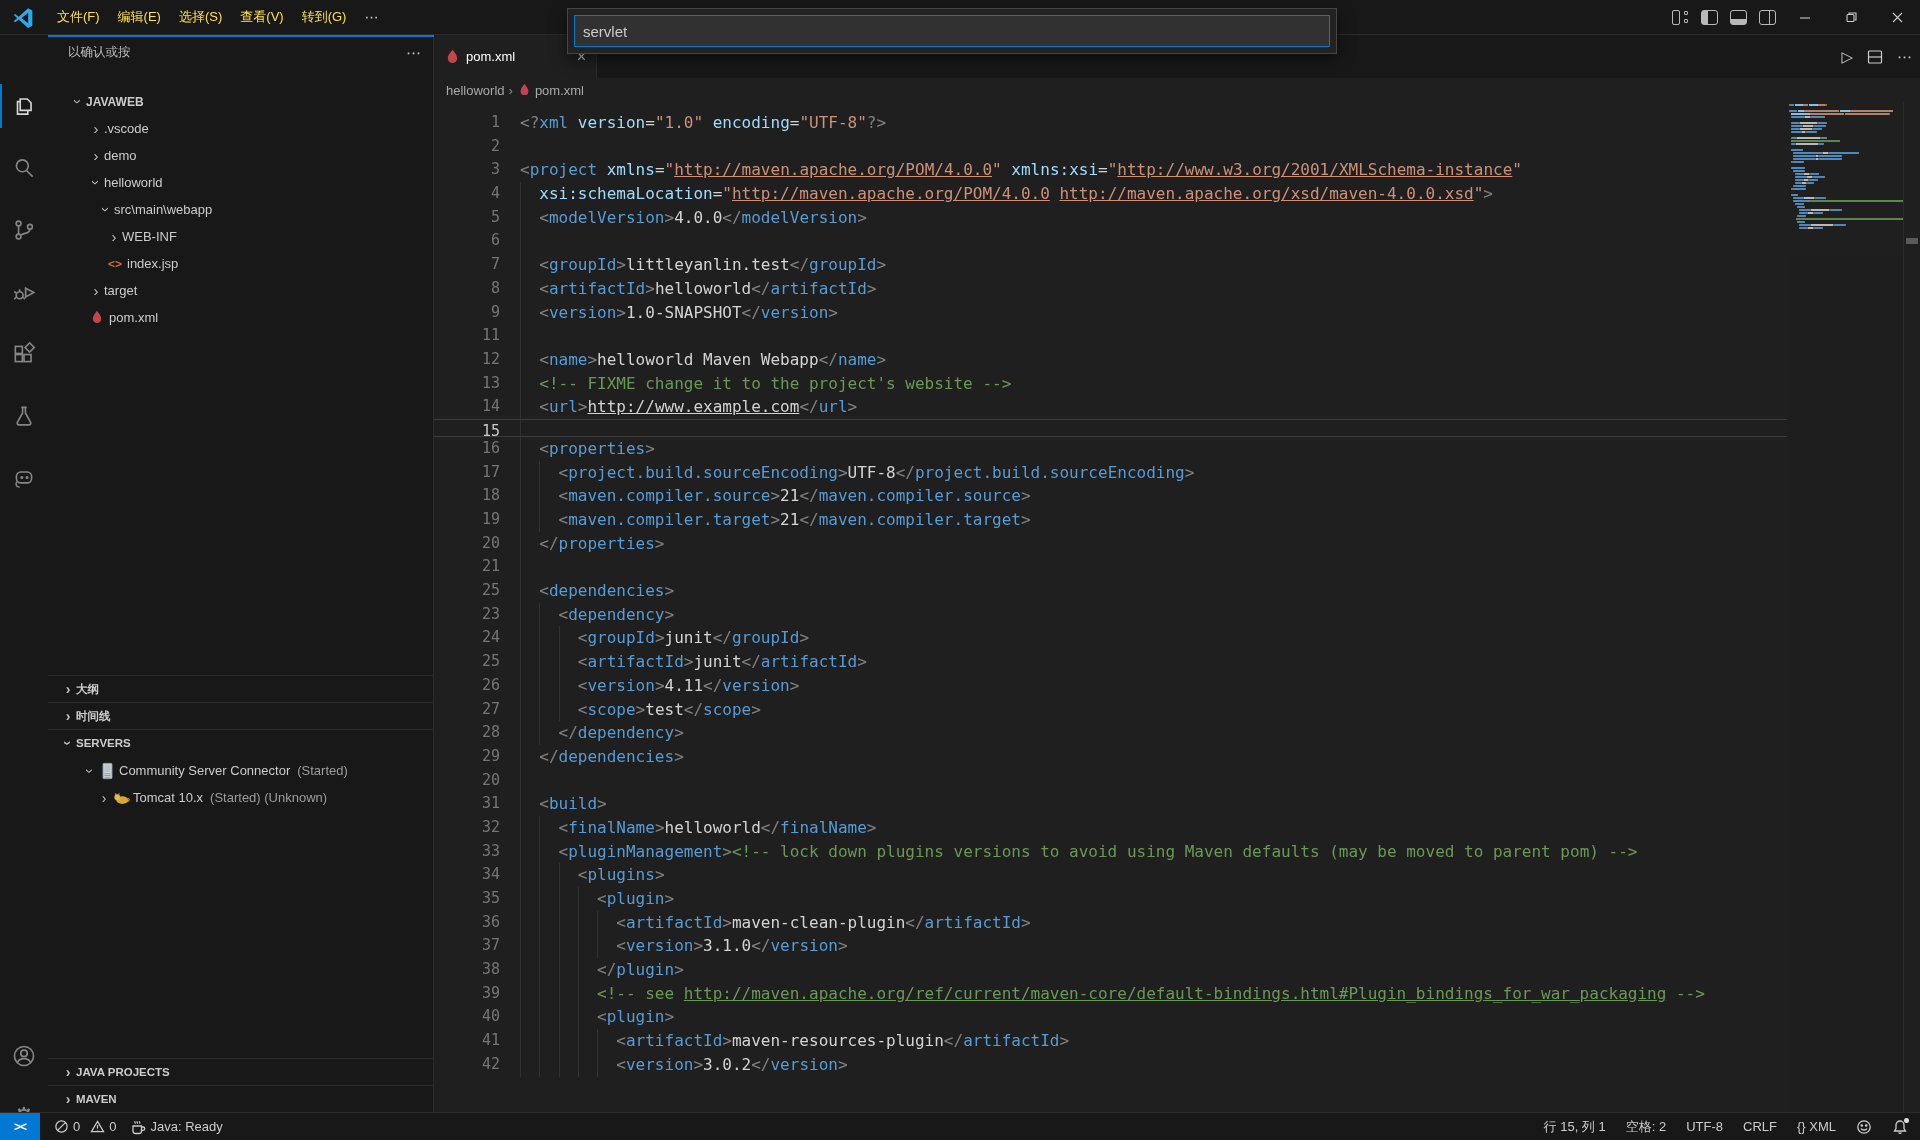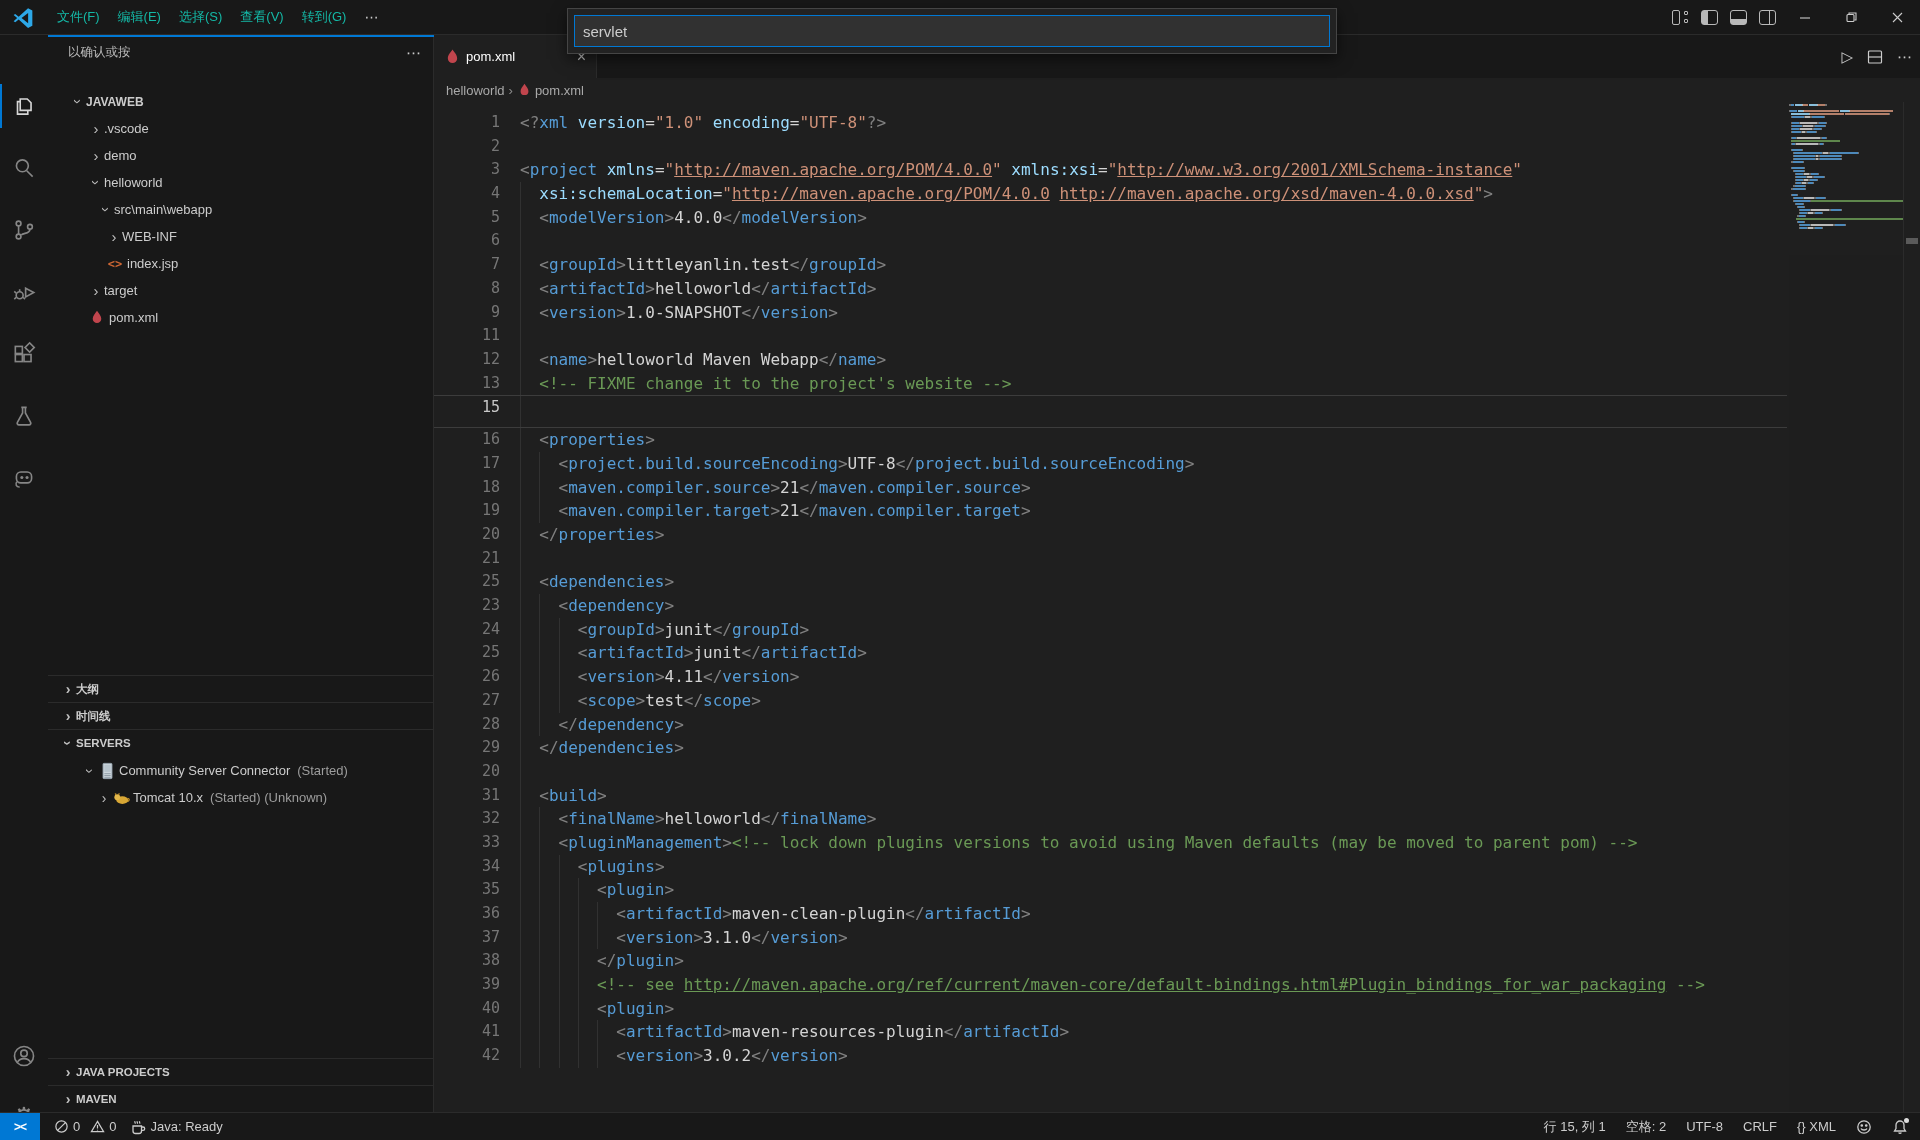--- a/index.html
+++ b/index.html
@@ -6,21 +6,21 @@
   html,body { margin:0; padding:0; background:#111; }
   #app {
     position:relative; width:1920px; height:1140px; overflow:hidden;
     background:#1f1f1f; color:#cccccc;
     font-family:"Liberation Sans", sans-serif; font-size:13px;
   }
   
   .titlebar { position:absolute; left:0; top:0; width:1920px; height:35px;
     background:#181818; border-bottom:1px solid #2b2b2b; display:flex; align-items:center; z-index:20; }
   .vscode-logo { width:22px; height:22px; margin:0 14px 0 12px; }
-  .menu-item { padding:0 9px; height:24px; line-height:24px; border-radius:4px; color:#14b8a6; }
+  .menu-item { padding:0 9px; height:24px; line-height:24px; border-radius:4px; color:#fde047; }
   .menu-more { padding:0 9px; color:#cccccc; font-size:14px; }
   .titlebar-right { position:absolute; right:0; top:0; height:35px; display:flex; align-items:center; }
   .layout-ico { width:17px; height:15px; margin:0 6px; position:relative; border:1.2px solid #b9b9b9; border-radius:3px; }
   .layout-ico.l-custom { border:none; }
   .layout-ico.l-custom .lrect { position:absolute; left:0; top:0; width:8px; height:15px; border:1.2px solid #b9b9b9; border-radius:2px; }
   .layout-ico.l-custom .dot { position:absolute; right:1px; width:4px; height:4px; border:1.2px solid #b9b9b9; border-radius:1px; }
   .layout-ico.l-custom .dot.d1 { top:1px; } .layout-ico.l-custom .dot.d2 { top:9px; }
   .layout-ico.l-side::before { content:""; position:absolute; left:0; top:0; bottom:0; width:6px; background:#b9b9b9; }
   .layout-ico.l-panel::before { content:""; position:absolute; left:0; right:0; bottom:0; height:5px; background:#b9b9b9; }
   .layout-ico.l-aux::before { content:""; position:absolute; right:5px; top:0; bottom:0; width:1.2px; background:#b9b9b9; }
@@ -57,21 +57,21 @@
   .editor-actions { position:absolute; right:8px; top:0; height:43px; display:flex; align-items:center; gap:14px; color:#cccccc; }
   .play-glyph { font-size:15px; color:#cccccc; font-family:"DejaVu Sans", sans-serif; }
   .breadcrumbs { position:absolute; left:434px; top:78px; width:1486px; height:24px; background:#1f1f1f;
     display:flex; align-items:center; padding-left:12px; color:#a9a9a9; z-index:6; }
   .bc-sep { margin:0 4px; font-size:13px; color:#8a8a8a; }
   .code { position:absolute; left:434px; top:102px; width:1353px; height:1010px; background:#1f1f1f;
     font-family:"DejaVu Sans Mono", monospace; font-size:16px; padding-top:9px; overflow:hidden; z-index:3; }
   .cline { display:flex; height:23.7px; line-height:23.7px; white-space:pre; }
   .cline .ln { flex:0 0 66px; text-align:right; color:#767676; font-size:15px; padding-right:0; }
   .cline .lc { position:relative; flex:1; padding-left:20px; }
-  .cline.cur { border-top:1px solid #3c3c3c; border-bottom:1px solid #3c3c3c; height:33px; }
+  .cline.cur { border-top:1px solid #3c3c3c; border-bottom:1px solid #3c3c3c; height:18px; }
   .cline.cur .ln { color:#c8c8c8; }
   .guide { position:absolute; top:0; bottom:0; width:1px; background:#313131; }
   .tk-p{color:#808080} .tk-t{color:#569cd6} .tk-a{color:#9cdcfe} .tk-eq{color:#d4d4d4}
   .tk-s{color:#ce9178} .tk-su{color:#ce9178; text-decoration:underline}
   .tk-x{color:#d4d4d4} .tk-xu{color:#d4d4d4; text-decoration:underline}
   .tk-c{color:#6a9955} .tk-cu{color:#6a9955; text-decoration:underline}
   
   .minimap { position:absolute; left:1789px; top:104px; width:114px; height:1008px; background:#1f1f1f; overflow:hidden; z-index:4; opacity:.85; }
   .mrow { display:flex; height:3px; }
   .mrow i { display:block; height:2px; }
@@ -331,20 +331,21 @@
       <div class="cline"><span class="ln">3</span><span class="lc"><span class="tk-p">&lt;</span><span class="tk-t">project</span><span class="tk-x"> </span><span class="tk-a">xmlns</span><span class="tk-eq">=</span><span class="tk-s">"</span><span class="tk-su">http://maven.apache.org/POM/4.0.0</span><span class="tk-s">"</span><span class="tk-x"> </span><span class="tk-a">xmlns:xsi</span><span class="tk-eq">=</span><span class="tk-s">"</span><span class="tk-su">http://www.w3.org/2001/XMLSchema-instance</span><span class="tk-s">"</span></span></div>
       <div class="cline"><span class="ln">4</span><span class="lc"><i class="guide" style="left: 20px;"></i><span class="tk-x">  </span><span class="tk-a">xsi:schemaLocation</span><span class="tk-eq">=</span><span class="tk-s">"</span><span class="tk-su">http://maven.apache.org/POM/4.0.0</span><span class="tk-s"> </span><span class="tk-su">http://maven.apache.org/xsd/maven-4.0.0.xsd</span><span class="tk-s">"</span><span class="tk-p">&gt;</span></span></div>
       <div class="cline"><span class="ln">5</span><span class="lc"><i class="guide" style="left: 20px;"></i><span class="tk-x">  </span><span class="tk-p">&lt;</span><span class="tk-t">modelVersion</span><span class="tk-p">&gt;</span><span class="tk-x">4.0.0</span><span class="tk-p">&lt;/</span><span class="tk-t">modelVersion</span><span class="tk-p">&gt;</span></span></div>
       <div class="cline"><span class="ln">6</span><span class="lc"><i class="guide" style="left: 20px;"></i></span></div>
       <div class="cline"><span class="ln">7</span><span class="lc"><i class="guide" style="left: 20px;"></i><span class="tk-x">  </span><span class="tk-p">&lt;</span><span class="tk-t">groupId</span><span class="tk-p">&gt;</span><span class="tk-x">littleyanlin.test</span><span class="tk-p">&lt;/</span><span class="tk-t">groupId</span><span class="tk-p">&gt;</span></span></div>
       <div class="cline"><span class="ln">8</span><span class="lc"><i class="guide" style="left: 20px;"></i><span class="tk-x">  </span><span class="tk-p">&lt;</span><span class="tk-t">artifactId</span><span class="tk-p">&gt;</span><span class="tk-x">helloworld</span><span class="tk-p">&lt;/</span><span class="tk-t">artifactId</span><span class="tk-p">&gt;</span></span></div>
       <div class="cline"><span class="ln">9</span><span class="lc"><i class="guide" style="left: 20px;"></i><span class="tk-x">  </span><span class="tk-p">&lt;</span><span class="tk-t">version</span><span class="tk-p">&gt;</span><span class="tk-x">1.0-SNAPSHOT</span><span class="tk-p">&lt;/</span><span class="tk-t">version</span><span class="tk-p">&gt;</span></span></div>
       <div class="cline"><span class="ln">11</span><span class="lc"><i class="guide" style="left: 20px;"></i></span></div>
       <div class="cline"><span class="ln">12</span><span class="lc"><i class="guide" style="left: 20px;"></i><span class="tk-x">  </span><span class="tk-p">&lt;</span><span class="tk-t">name</span><span class="tk-p">&gt;</span><span class="tk-x">helloworld Maven Webapp</span><span class="tk-p">&lt;/</span><span class="tk-t">name</span><span class="tk-p">&gt;</span></span></div>
       <div class="cline"><span class="ln">13</span><span class="lc"><i class="guide" style="left: 20px;"></i><span class="tk-x">  </span><span class="tk-c">&lt;!-- FIXME change it to the project's website --&gt;</span></span></div>
+      <div class="cline"><span class="ln">14</span><span class="lc"><i class="guide" style="left: 20px;"></i><span class="tk-x">  </span><span class="tk-p">&lt;</span><span class="tk-t">url</span><span class="tk-p">&gt;</span><span class="tk-xu">http://www.example.com</span><span class="tk-p">&lt;/</span><span class="tk-t">url</span><span class="tk-p">&gt;</span></span></div>
       <div class="cline cur"><span class="ln">15</span><span class="lc"><i class="guide" style="left: 20px;"></i></span></div>
       <div class="cline"><span class="ln">16</span><span class="lc"><i class="guide" style="left: 20px;"></i><span class="tk-x">  </span><span class="tk-p">&lt;</span><span class="tk-t">properties</span><span class="tk-p">&gt;</span></span></div>
       <div class="cline"><span class="ln">17</span><span class="lc"><i class="guide" style="left: 20px;"></i><i class="guide" style="left: 39.29px;"></i><span class="tk-x">    </span><span class="tk-p">&lt;</span><span class="tk-t">project.build.sourceEncoding</span><span class="tk-p">&gt;</span><span class="tk-x">UTF-8</span><span class="tk-p">&lt;/</span><span class="tk-t">project.build.sourceEncoding</span><span class="tk-p">&gt;</span></span></div>
       <div class="cline"><span class="ln">18</span><span class="lc"><i class="guide" style="left: 20px;"></i><i class="guide" style="left: 39.29px;"></i><span class="tk-x">    </span><span class="tk-p">&lt;</span><span class="tk-t">maven.compiler.source</span><span class="tk-p">&gt;</span><span class="tk-x">21</span><span class="tk-p">&lt;/</span><span class="tk-t">maven.compiler.source</span><span class="tk-p">&gt;</span></span></div>
       <div class="cline"><span class="ln">19</span><span class="lc"><i class="guide" style="left: 20px;"></i><i class="guide" style="left: 39.29px;"></i><span class="tk-x">    </span><span class="tk-p">&lt;</span><span class="tk-t">maven.compiler.target</span><span class="tk-p">&gt;</span><span class="tk-x">21</span><span class="tk-p">&lt;/</span><span class="tk-t">maven.compiler.target</span><span class="tk-p">&gt;</span></span></div>
       <div class="cline"><span class="ln">20</span><span class="lc"><i class="guide" style="left: 20px;"></i><span class="tk-x">  </span><span class="tk-p">&lt;/</span><span class="tk-t">properties</span><span class="tk-p">&gt;</span></span></div>
       <div class="cline"><span class="ln">21</span><span class="lc"><i class="guide" style="left: 20px;"></i></span></div>
       <div class="cline"><span class="ln">25</span><span class="lc"><i class="guide" style="left: 20px;"></i><span class="tk-x">  </span><span class="tk-p">&lt;</span><span class="tk-t">dependencies</span><span class="tk-p">&gt;</span></span></div>
       <div class="cline"><span class="ln">23</span><span class="lc"><i class="guide" style="left: 20px;"></i><i class="guide" style="left: 39.29px;"></i><span class="tk-x">    </span><span class="tk-p">&lt;</span><span class="tk-t">dependency</span><span class="tk-p">&gt;</span></span></div>
       <div class="cline"><span class="ln">24</span><span class="lc"><i class="guide" style="left: 20px;"></i><i class="guide" style="left: 39.29px;"></i><i class="guide" style="left: 58.58px;"></i><span class="tk-x">      </span><span class="tk-p">&lt;</span><span class="tk-t">groupId</span><span class="tk-p">&gt;</span><span class="tk-x">junit</span><span class="tk-p">&lt;/</span><span class="tk-t">groupId</span><span class="tk-p">&gt;</span></span></div>

